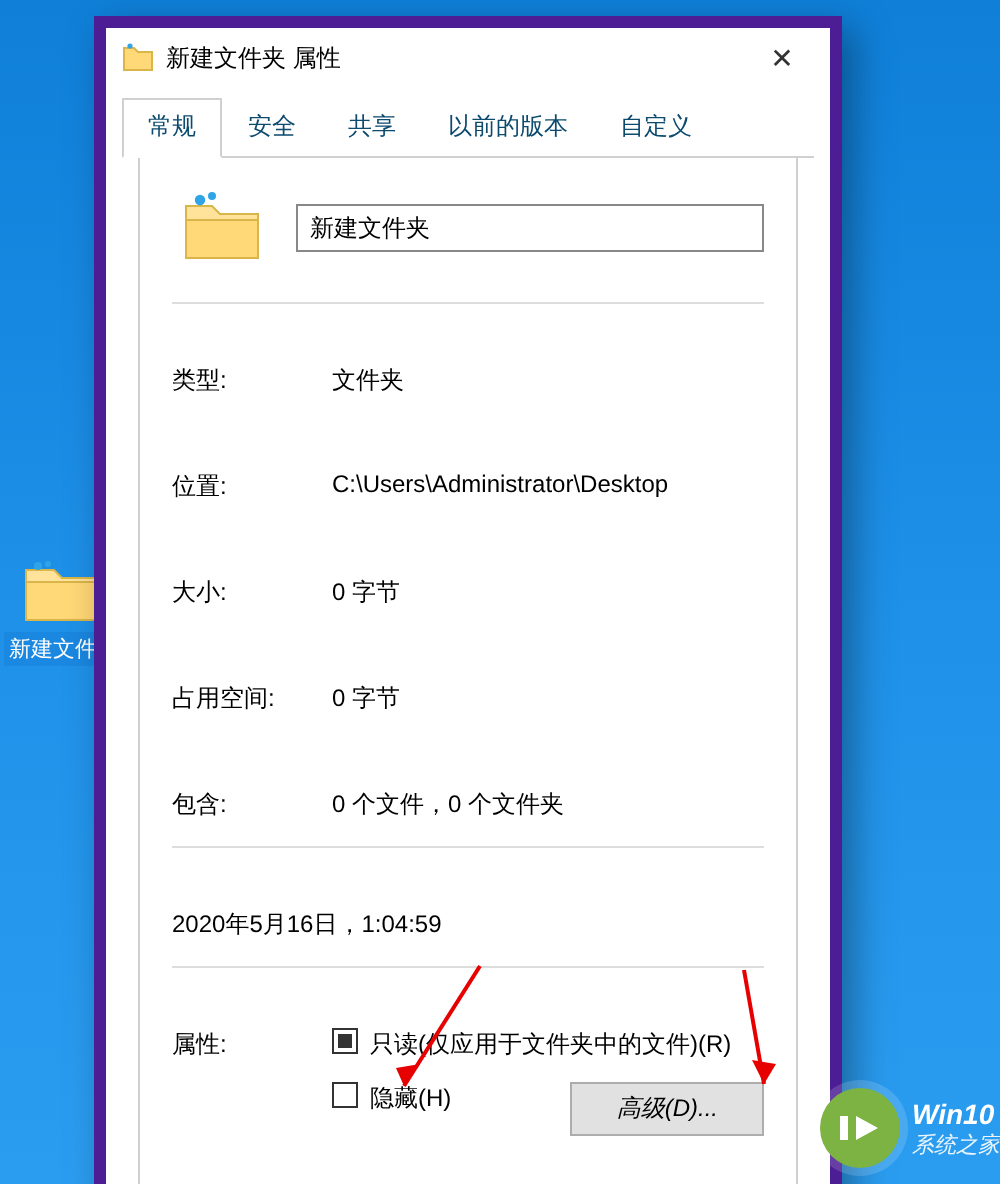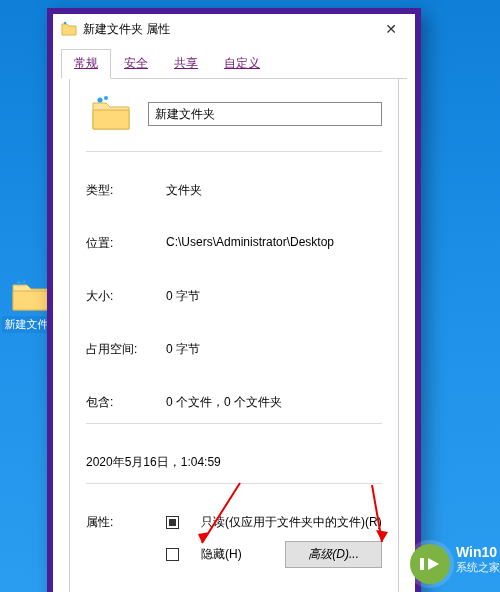--- a/index.html
+++ b/index.html
@@ -67,27 +67,26 @@
 
     .tabs-wrap { padding: 4px 8px 0 8px; }
     .tabs {
       display: flex;
       border-bottom: 1px solid #d0d0d0;
       position: relative;
     }
     .tab {
       padding: 5px 12px 6px 12px;
       font-size: 12px;
-      color: #701a75;
+      color: #0c4a6e;
       border: 1px solid transparent;
       border-bottom: none;
       position: relative;
       top: 1px;
       background: transparent;
-      text-decoration: underline;
     }
     .tab.active {
       border-color: #d0d0d0;
       background: #fff;
       border-bottom: 1px solid #fff;
     }
 
     .panel {
       border: 1px solid #d0d0d0;
       border-top: none;
@@ -120,22 +119,22 @@
     }
     .field-label {
       width: 80px;
       flex-shrink: 0;
       color: #000;
     }
     .field-value { color: #000; flex: 1; }
 
     .attr-block .attr-line {
       display: flex;
-      align-items: center;
-      gap: 22px;
+      align-items: flex-start;
+      gap: 6px;
       margin-bottom: 10px;
     }
     .cb {
       width: 13px;
       height: 13px;
       border: 1px solid #333;
       display: inline-flex;
       align-items: center;
       justify-content: center;
       background: #fff;
@@ -179,23 +178,24 @@
       pointer-events: none;
     }
     .arrow svg { display: block; }
 
     
     .watermark {
       position: absolute;
       right: 0;
       bottom: 8px;
       display: flex;
-      align-items: flex-start;
+      align-items: center;
       gap: 6px;
       color: #fff;
+      font-style: italic;
     }
     .wm-logo {
       width: 40px; height: 40px;
       border-radius: 50%;
       background: #7cb342;
       display: flex;
       align-items: center;
       justify-content: center;
       font-weight: bold;
       color: #fff;
@@ -232,20 +232,21 @@
     <div class="close">
       <span>✕</span>
     </div>
   </div>
 
   <div class="tabs-wrap">
     <div class="tabs">
       <div class="tab active">常规</div>
       <div class="tab">安全</div>
       <div class="tab">共享</div>
+      <div class="tab">以前的版本</div>
       <div class="tab">自定义</div>
     </div>
 
     <div class="panel">
       <div class="header-row">
         <div class="big-folder">
           <svg viewBox="0 0 42 42" width="42" height="42">
             <path d="M3 10 L16 10 L20 14 L39 14 L39 36 L3 36 Z" fill="#ffe39a" stroke="#d9b54a"></path>
             <path d="M3 17 L39 17 L39 36 L3 36 Z" fill="#ffd877" stroke="#d9b54a"></path>
             <circle cx="10" cy="7" r="2.6" fill="#2fa4e7"></circle>

